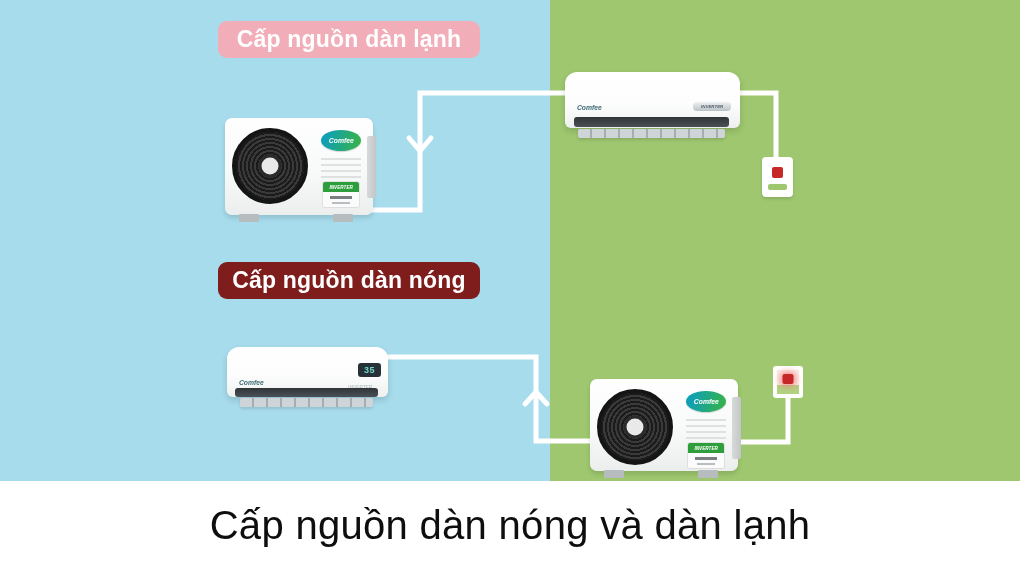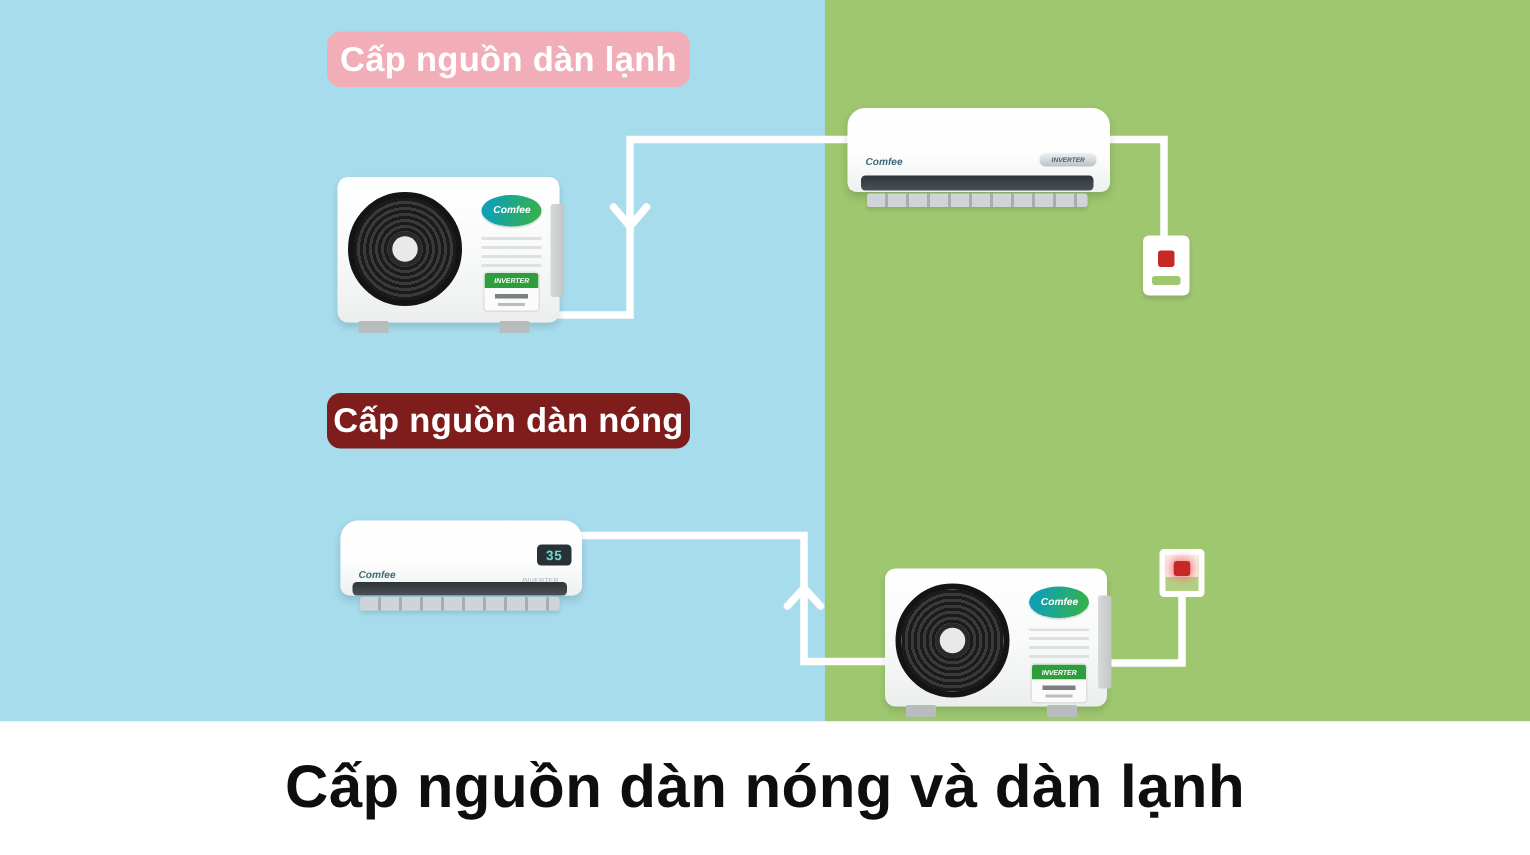--- a/index.html
+++ b/index.html
@@ -4,24 +4,24 @@
 <style>
   html,body{margin:0;padding:0;background:#fff;}
   .stage{position:relative;width:1020px;height:570px;overflow:hidden;
          font-family:"Liberation Sans","DejaVu Sans",sans-serif;}
 
   
   .bg-left{position:absolute;left:0;top:0;width:550px;height:481px;background:#a7dcec;}
   .bg-right{position:absolute;left:550px;top:0;width:470px;height:481px;background:#9ec76f;}
   .caption{position:absolute;left:0;top:481px;width:1020px;height:89px;background:#fff;
            display:flex;align-items:center;justify-content:center;}
-  .caption h1{margin:0;font-size:40px;font-weight:bold;color:#0e0e0e;letter-spacing:.3px;}
-
-  
-  .badge{position:absolute;width:242px;height:37px;border-radius:9px;display:flex;
+  .caption h1{margin:0;font-size:40px;font-weight:normal;color:#0e0e0e;letter-spacing:.3px;}
+
+  
+  .badge{position:absolute;width:262px;height:37px;border-radius:9px;display:flex;
          align-items:center;justify-content:center;color:#fff;font-weight:bold;
          font-size:23px;letter-spacing:.2px;}
   .badge-indoor{left:218px;top:21px;background:#f2aeb8;}
   .badge-outdoor{left:218px;top:262px;background:#e6d38b;}
 
   
   .wires{position:absolute;left:0;top:0;width:1020px;height:570px;}
   .wires path{fill:none;stroke:#fff;stroke-width:5;stroke-linejoin:miter;stroke-linecap:round;}
 
   

